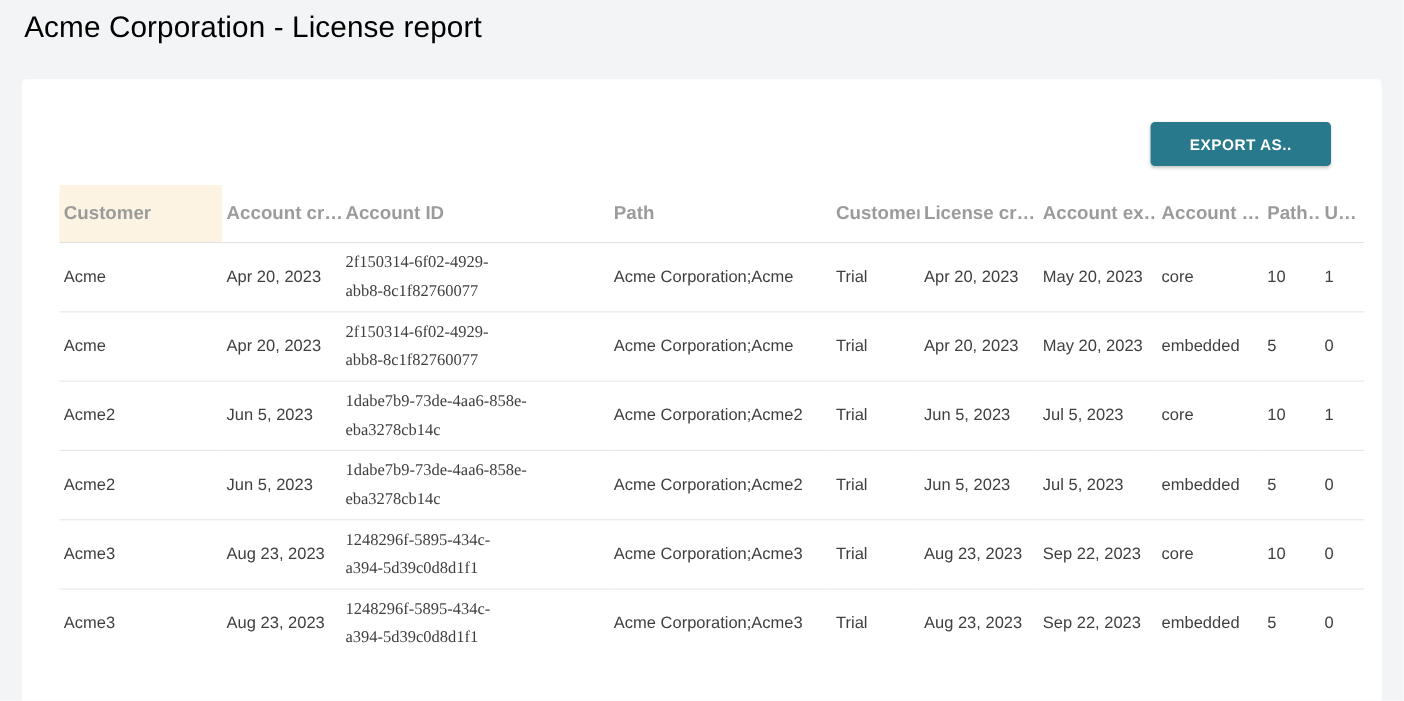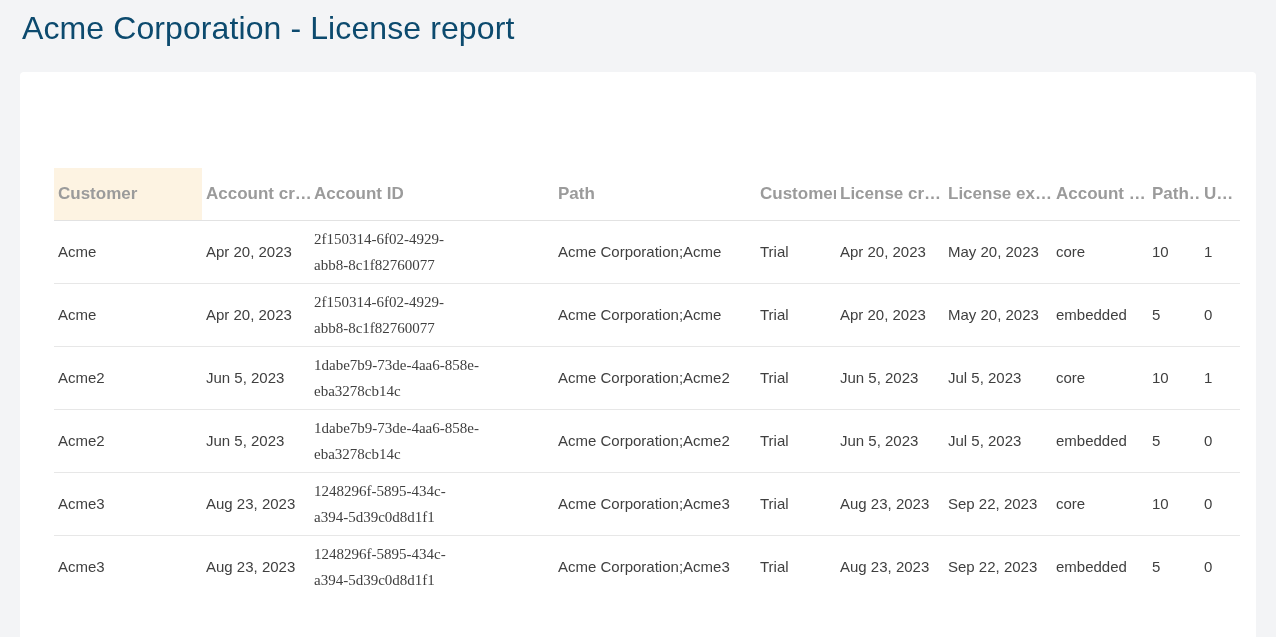--- a/index.html
+++ b/index.html
@@ -7,23 +7,23 @@
   body {
     position: relative;
     font-family: "Liberation Sans", "DejaVu Sans", sans-serif;
     background: #f3f4f6;
     overflow: hidden;
   }
   .page-title {
     position: absolute;
     left: 22px;
     top: 10px;
-    font-size: 32px;
+    font-size: 27px;
     font-weight: 400;
-    color: #0c4a6e;
+    color: #000000;
     letter-spacing: 0.1px;
   }
   .card {
     position: absolute;
     left: 20px;
     right: 20px;
     top: 72px;
     bottom: -10px;
     background: #ffffff;
     border-radius: 4px;
@@ -88,20 +88,21 @@
   }
   tbody tr:last-child td { border-bottom: none; }
   td.cell-account_id { white-space: pre-line; line-height: 26px; font-family: Liberation Serif, serif; }
 </style>
 </head>
 <body>
 
 <div class="page-title">Acme Corporation - License report</div>
 
 <div class="card">
+  <button class="export-btn">EXPORT AS..</button>
 
   <table class="report-table">
     <colgroup id="colgroup">
         <col class="c-customer">
         <col class="c-account_created">
         <col class="c-account_id">
         <col class="c-path">
         <col class="c-license_type">
         <col class="c-license_created">
         <col class="c-license_expires">
@@ -110,21 +111,21 @@
         <col class="c-used">
       </colgroup>
     <thead>
       <tr id="header-row">
           <th class="highlighted">Customer</th>
           <th>Account cr…</th>
           <th>Account ID</th>
           <th>Path</th>
           <th>Customer…</th>
           <th>License cr…</th>
-          <th>License ex…</th>
+          <th>Account ex…</th>
           <th>Account …</th>
           <th>Path…</th>
           <th>U…</th>
         </tr>
     </thead>
     <tbody id="body-rows">
         <tr>
           <td class="cell-customer">Acme</td>
           <td class="cell-account_created">Apr 20, 2023</td>
           <td class="cell-account_id">2f150314-6f02-4929-

